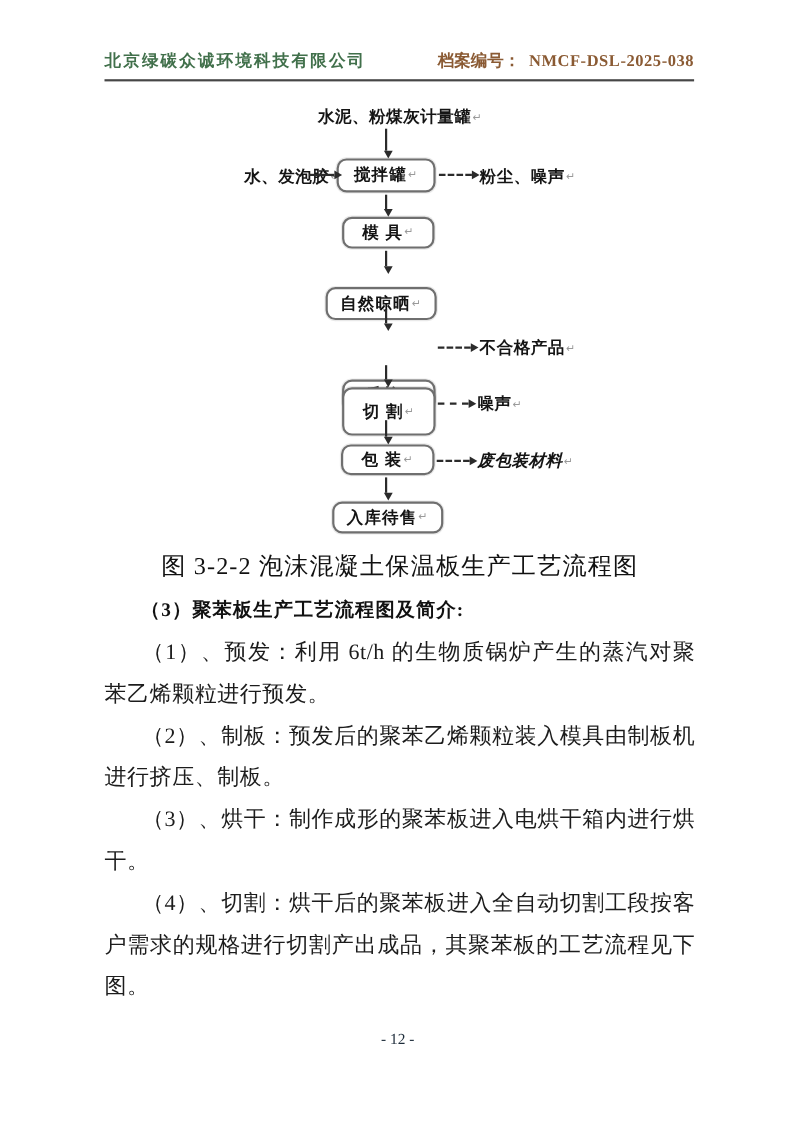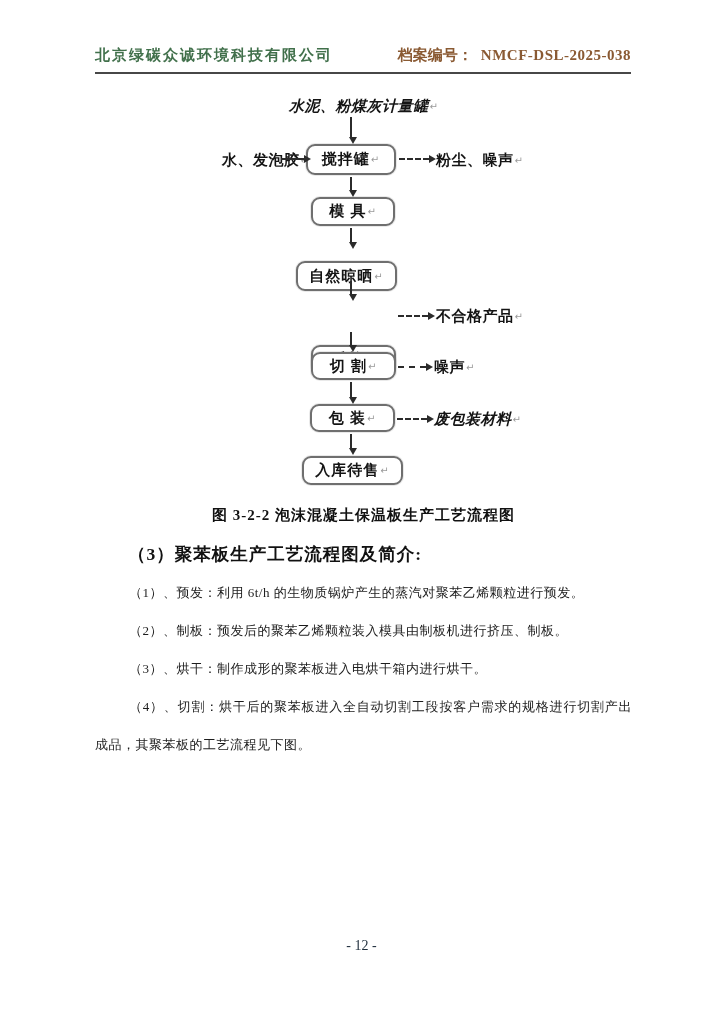--- a/index.html
+++ b/index.html
@@ -52,29 +52,29 @@
   }
   .hd { position:absolute; height:0; border-top:2px dashed #2b2b2b; }
   .hd::after {
     content:""; position:absolute; right:-7px; top:-5.5px;
     border:4.5px solid transparent; border-right:none; border-left:7px solid #2b2b2b;
   }
 
   
   .textblock { position:absolute; left:95px; top:496px; width:537px; }
   .caption {
-    text-align:center; font-size:15px; font-weight:bold; color:#111;
+    text-align:center; font-size:22px; font-weight:normal; color:#111;
     line-height:38px; letter-spacing:1px;
   }
   .heading {
     font-size:17.5px; font-weight:bold; color:#111;
     line-height:40px; text-indent:33px; letter-spacing:1px;
   }
   .para {
-    font-size:13px; line-height:38px; text-align:justify;
+    font-size:20px; line-height:38px; text-align:justify;
     text-indent:34px; color:#1c1c1c; letter-spacing:0.5px;
   }
 
   
   .footer {
     position:absolute; left:0; width:723px; top:938px;
     text-align:center; font-size:14px; color:#1d2c3a;
   }
 </style>
 </head>
@@ -84,21 +84,21 @@
 
   <div class="hdr">
     <span class="hdr-company">北京绿碳众诚环境科技有限公司</span>
     <span class="hdr-right">
       <span>档案编号：</span><span class="num">NMCF-DSL-2025-038</span>
     </span>
   </div>
 
   <div class="chart">
 
-    <div class="flabel" style="left:289px; top:97px;font-style:italic;"><span>水泥、粉煤灰计量罐</span><span class="ret">↵</span></div>
+    <div class="flabel" style="left:289px; top:97px;"><span>水泥、粉煤灰计量罐</span><span class="ret">↵</span></div>
 
     <div class="va" style="left:350px; top:117px; height:20px;"></div>
 
     <div class="fbox" style="left:306px; top:144px; width:90px; height:31px;">
         <span>搅拌罐</span>
         <span class="ret">↵</span>
       </div>
     <div class="flabel" style="left:222px; top:151px;"><span>水、发泡胶</span><span class="ret">↵</span></div>
     <div class="ha" style="left:281px; top:158px; width:23px;"></div>
     <div class="hd" style="left:399px; top:158px; width:30px;"></div>
@@ -122,21 +122,21 @@
 
     <div class="fbox" style="left:311px; top:301px; width:85px; height:29px;margin-top:44px;">
         <span>质检</span>
         <span class="ret">↵</span>
       </div>
     <div class="hd" style="left:398px; top:315px; width:30px;"></div>
     <div class="flabel" style="left:436px; top:307px;"><span>不合格产品</span><span class="ret">↵</span></div>
 
     <div class="va" style="left:350px; top:332px; height:13px;"></div>
 
-    <div class="fbox" style="left:311px; top:352px; width:85px; height:28px;">
+    <div class="fbox" style="left:311px; top:352px; width:85px; height:44px;">
         <span>切 割</span>
         <span class="ret">↵</span>
       </div>
     <div class="hd" style="left:398px; top:366px; width:28px;"></div>
     <div class="flabel" style="left:434px; top:358px;"><span>噪声</span><span class="ret">↵</span></div>
 
     <div class="va" style="left:350px; top:382px; height:15px;"></div>
 
     <div class="fbox" style="left:310px; top:404px; width:85px; height:28px;">
         <span>包 装</span>

